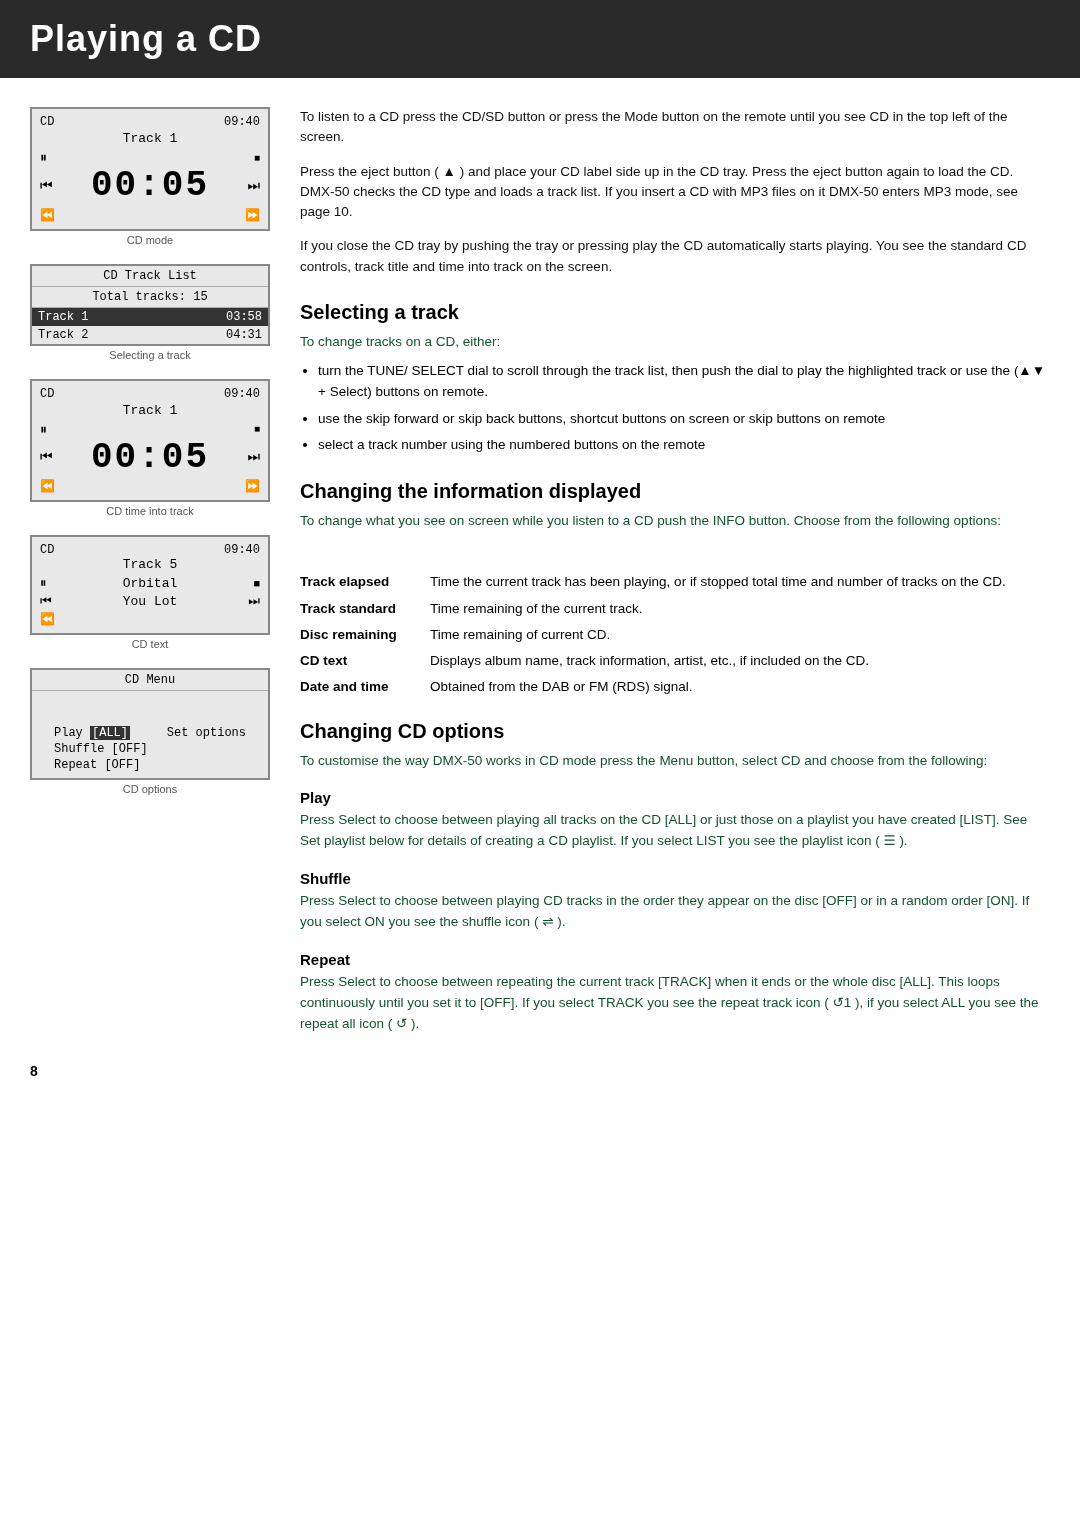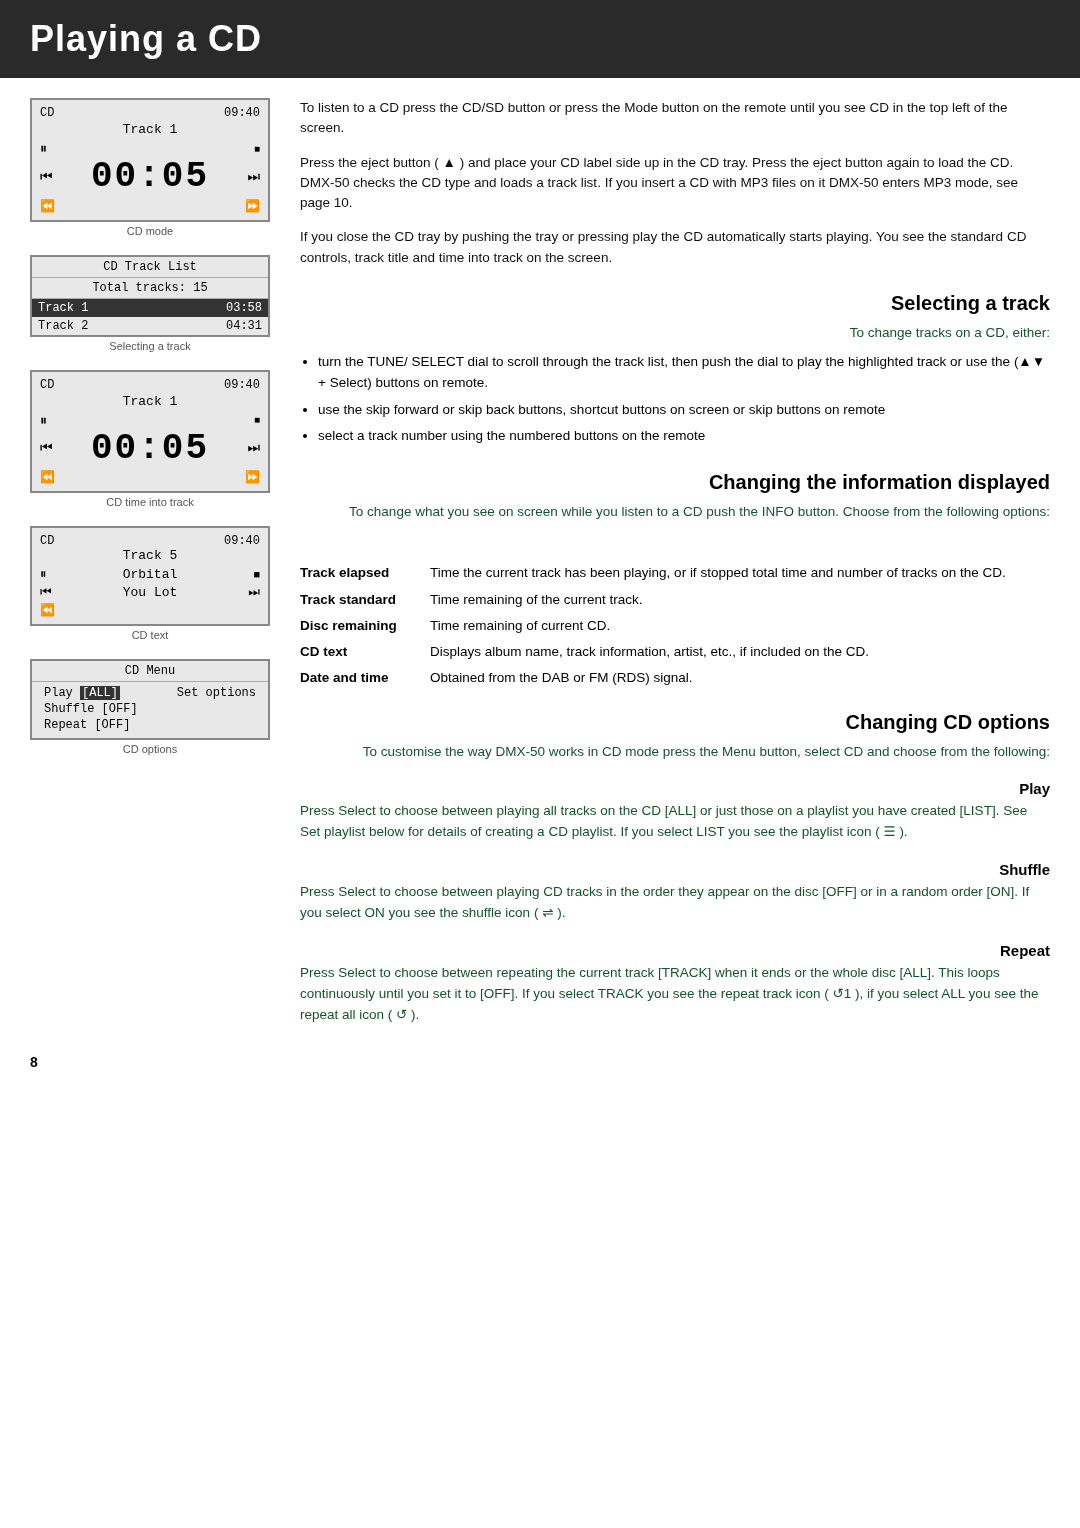--- a/index.html
+++ b/index.html
@@ -8,21 +8,21 @@
       background: #fff;
       color: #000;
       font-size: 14px;
       width: 1080px;
       min-height: 1528px;
     }
 
     .page-header {
       background: #2a2a2a;
       padding: 18px 30px 18px 30px;
-      margin-bottom: 20px;
+      margin-bottom: 29px;
     }
     .page-header h1 {
       color: #fff;
       font-size: 36px;
       font-weight: bold;
       letter-spacing: 1px;
     }
 
     .page-body {
       display: flex;
@@ -37,21 +37,20 @@
       display: flex;
       flex-direction: column;
       gap: 18px;
     }
 
     .right-column {
       flex: 1;
       display: flex;
       flex-direction: column;
       gap: 0;
-      align-items: flex-end;
     }
 
     
     .screen-widget {
       border: 2px solid #888;
       background: #e8e8e8;
       font-family: 'Courier New', monospace;
       padding: 6px 8px;
       font-size: 12px;
     }
@@ -156,21 +155,22 @@
       background: #e8e8e8;
       font-family: 'Courier New', monospace;
       font-size: 12px;
     }
     .cdmenu-widget .cm-header {
       text-align: center;
       border-bottom: 1px solid #aaa;
       padding: 3px 0;
     }
     .cdmenu-widget .cm-body {
-      padding: 4px 12px;
+      padding: 4px 22px;
+      margin-top: 31px;
     }
     .cdmenu-widget .cm-row {
       display: flex;
       justify-content: space-between;
       margin-bottom: 2px;
       font-size: 12px;
     }
     .cdmenu-widget .cm-row .highlight-box {
       background: #333;
       color: #fff;

